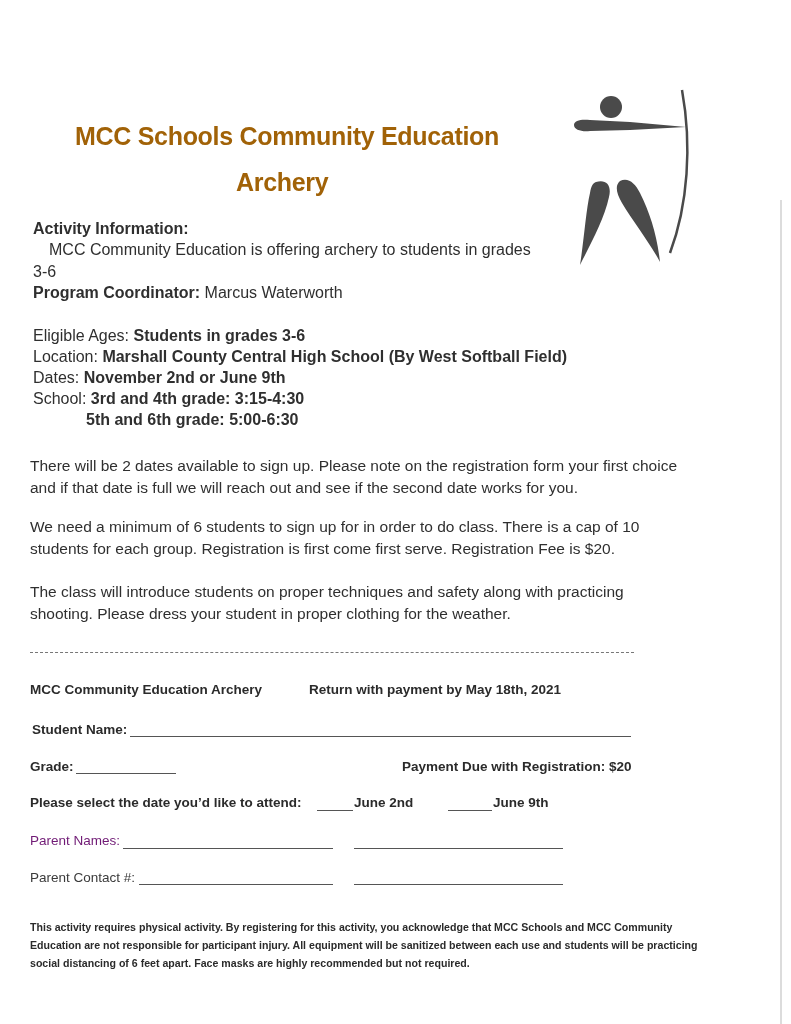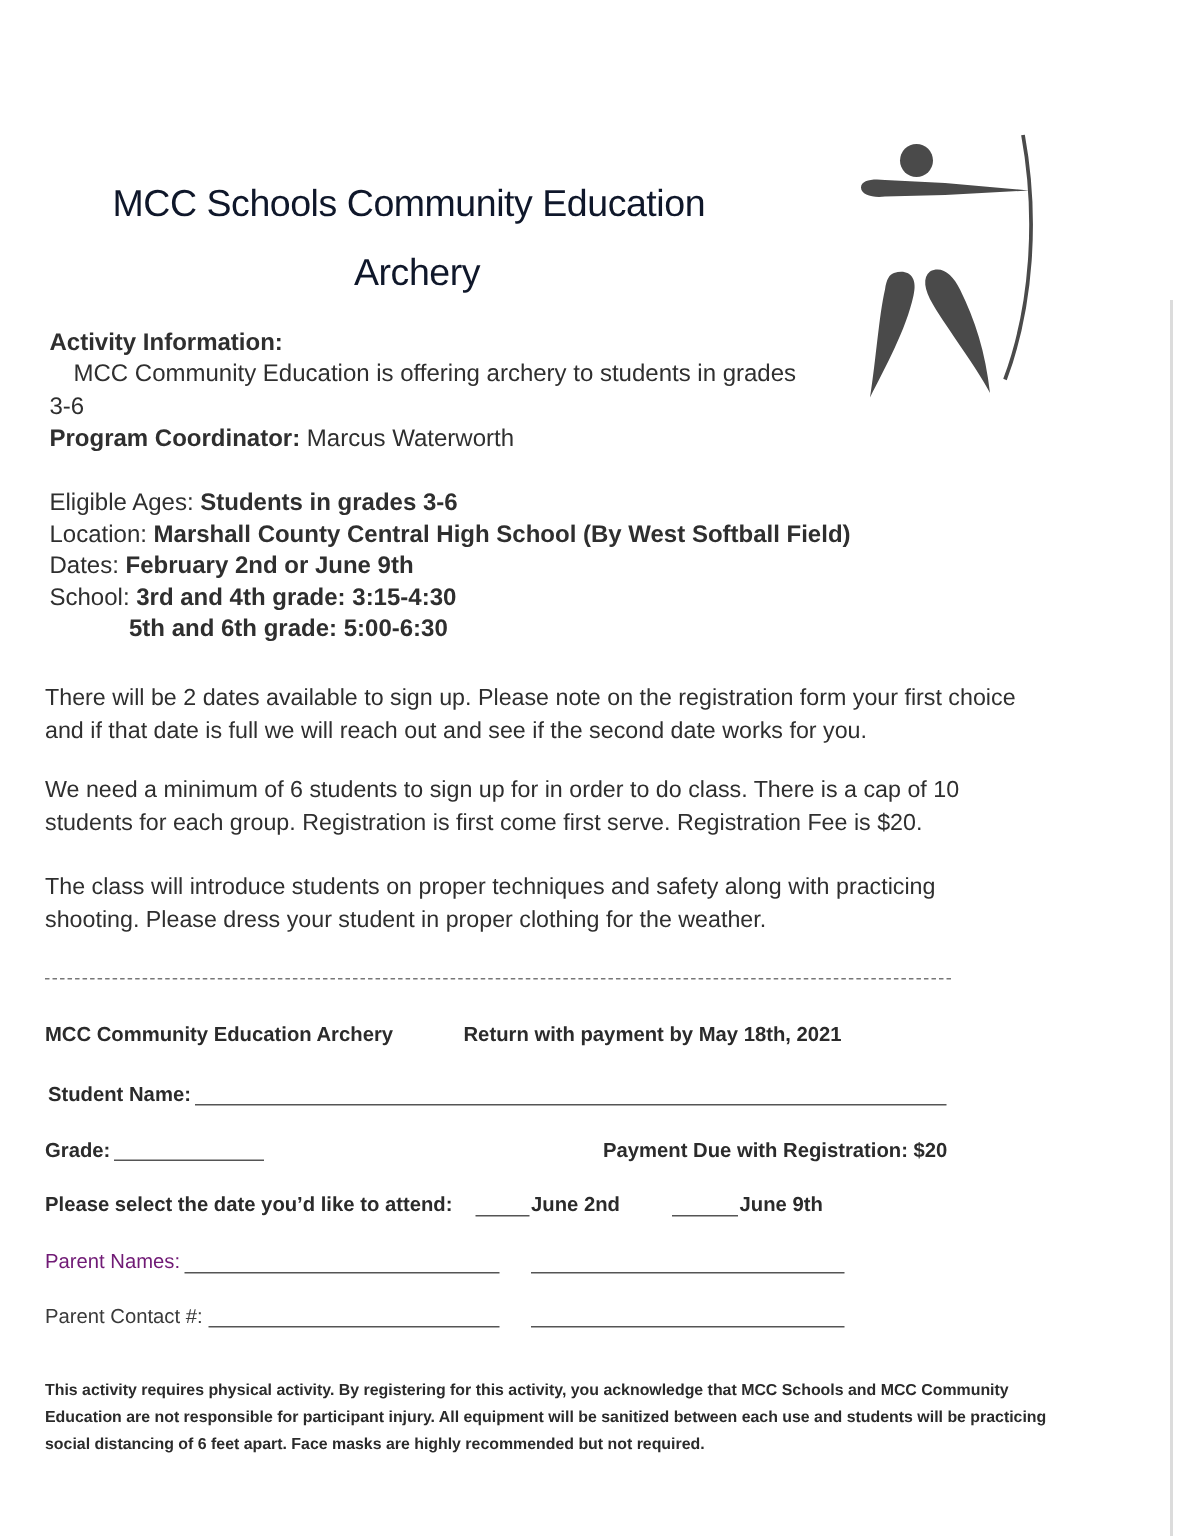--- a/index.html
+++ b/index.html
@@ -3,21 +3,21 @@
 <meta charset="utf-8">
 <style>
   html, body { margin:0; padding:0; }
   body {
     width:791px; height:1024px; position:relative; overflow:hidden;
     background:#ffffff; color:#2b2b2b;
     font-family:"Liberation Sans", "DejaVu Sans", sans-serif;
   }
   .abs { position:absolute; white-space:nowrap; }
   .b { font-weight:bold; }
-  .title { font-size:25px; font-weight:normal; color:#0f172a; letter-spacing:-0.3px; }
+  .title { font-size:25px; font-weight:bold; color:#a16207; letter-spacing:-0.3px; }
   .body16 { font-size:16px; line-height:20px; color:#2f2f2f; }
   .body15 { font-size:15.5px; line-height:21px; color:#2f2f2f;text-align:center; }
   .form { font-size:13.5px; color:#2b2b2b; }
   .form.b { font-weight:bold; }
   .fine { font-size:10.6px; font-weight:bold; line-height:18px; color:#2b2b2b; white-space:normal; }
   .line { position:absolute; height:0; border-bottom:1px solid #555; }
   .dash { position:absolute; height:0; border-bottom:1px dashed #777; }
   .scan { position:absolute; left:780px; top:200px; width:2px; height:824px; background:#dcdcdc; }
   .field { background:transparent; border:none; outline:none; padding:0; margin:0; font:inherit; }
 </style>
@@ -50,21 +50,21 @@
 <div class="abs body16" style="left:33px; top:326px;">
   <span>Eligible Ages:</span>
   <span class="b">Students in grades 3-6</span>
 </div>
 <div class="abs body16" style="left:33px; top:347px;">
   <span>Location:</span>
   <span class="b">Marshall County Central High School (By West Softball Field)</span>
 </div>
 <div class="abs body16" style="left:33px; top:368px;">
   <span>Dates:</span>
-  <span class="b">February 2nd or June 9th</span>
+  <span class="b">November 2nd or June 9th</span>
 </div>
 <div class="abs body16" style="left:33px; top:389px;">
   <span>School:</span>
   <span class="b">3rd and 4th grade: 3:15-4:30</span>
 </div>
 <div class="abs body16 b" style="left:86px; top:410px;">5th and 6th grade: 5:00-6:30</div>
 
 <div class="abs body15" style="left:30px; top:455px;">There will be 2 dates available to sign up. Please note on the registration form your first choice</div>
 <div class="abs body15" style="left:30px; top:477px;">and if that date is full we will reach out and see if the second date works for you.</div>
 

